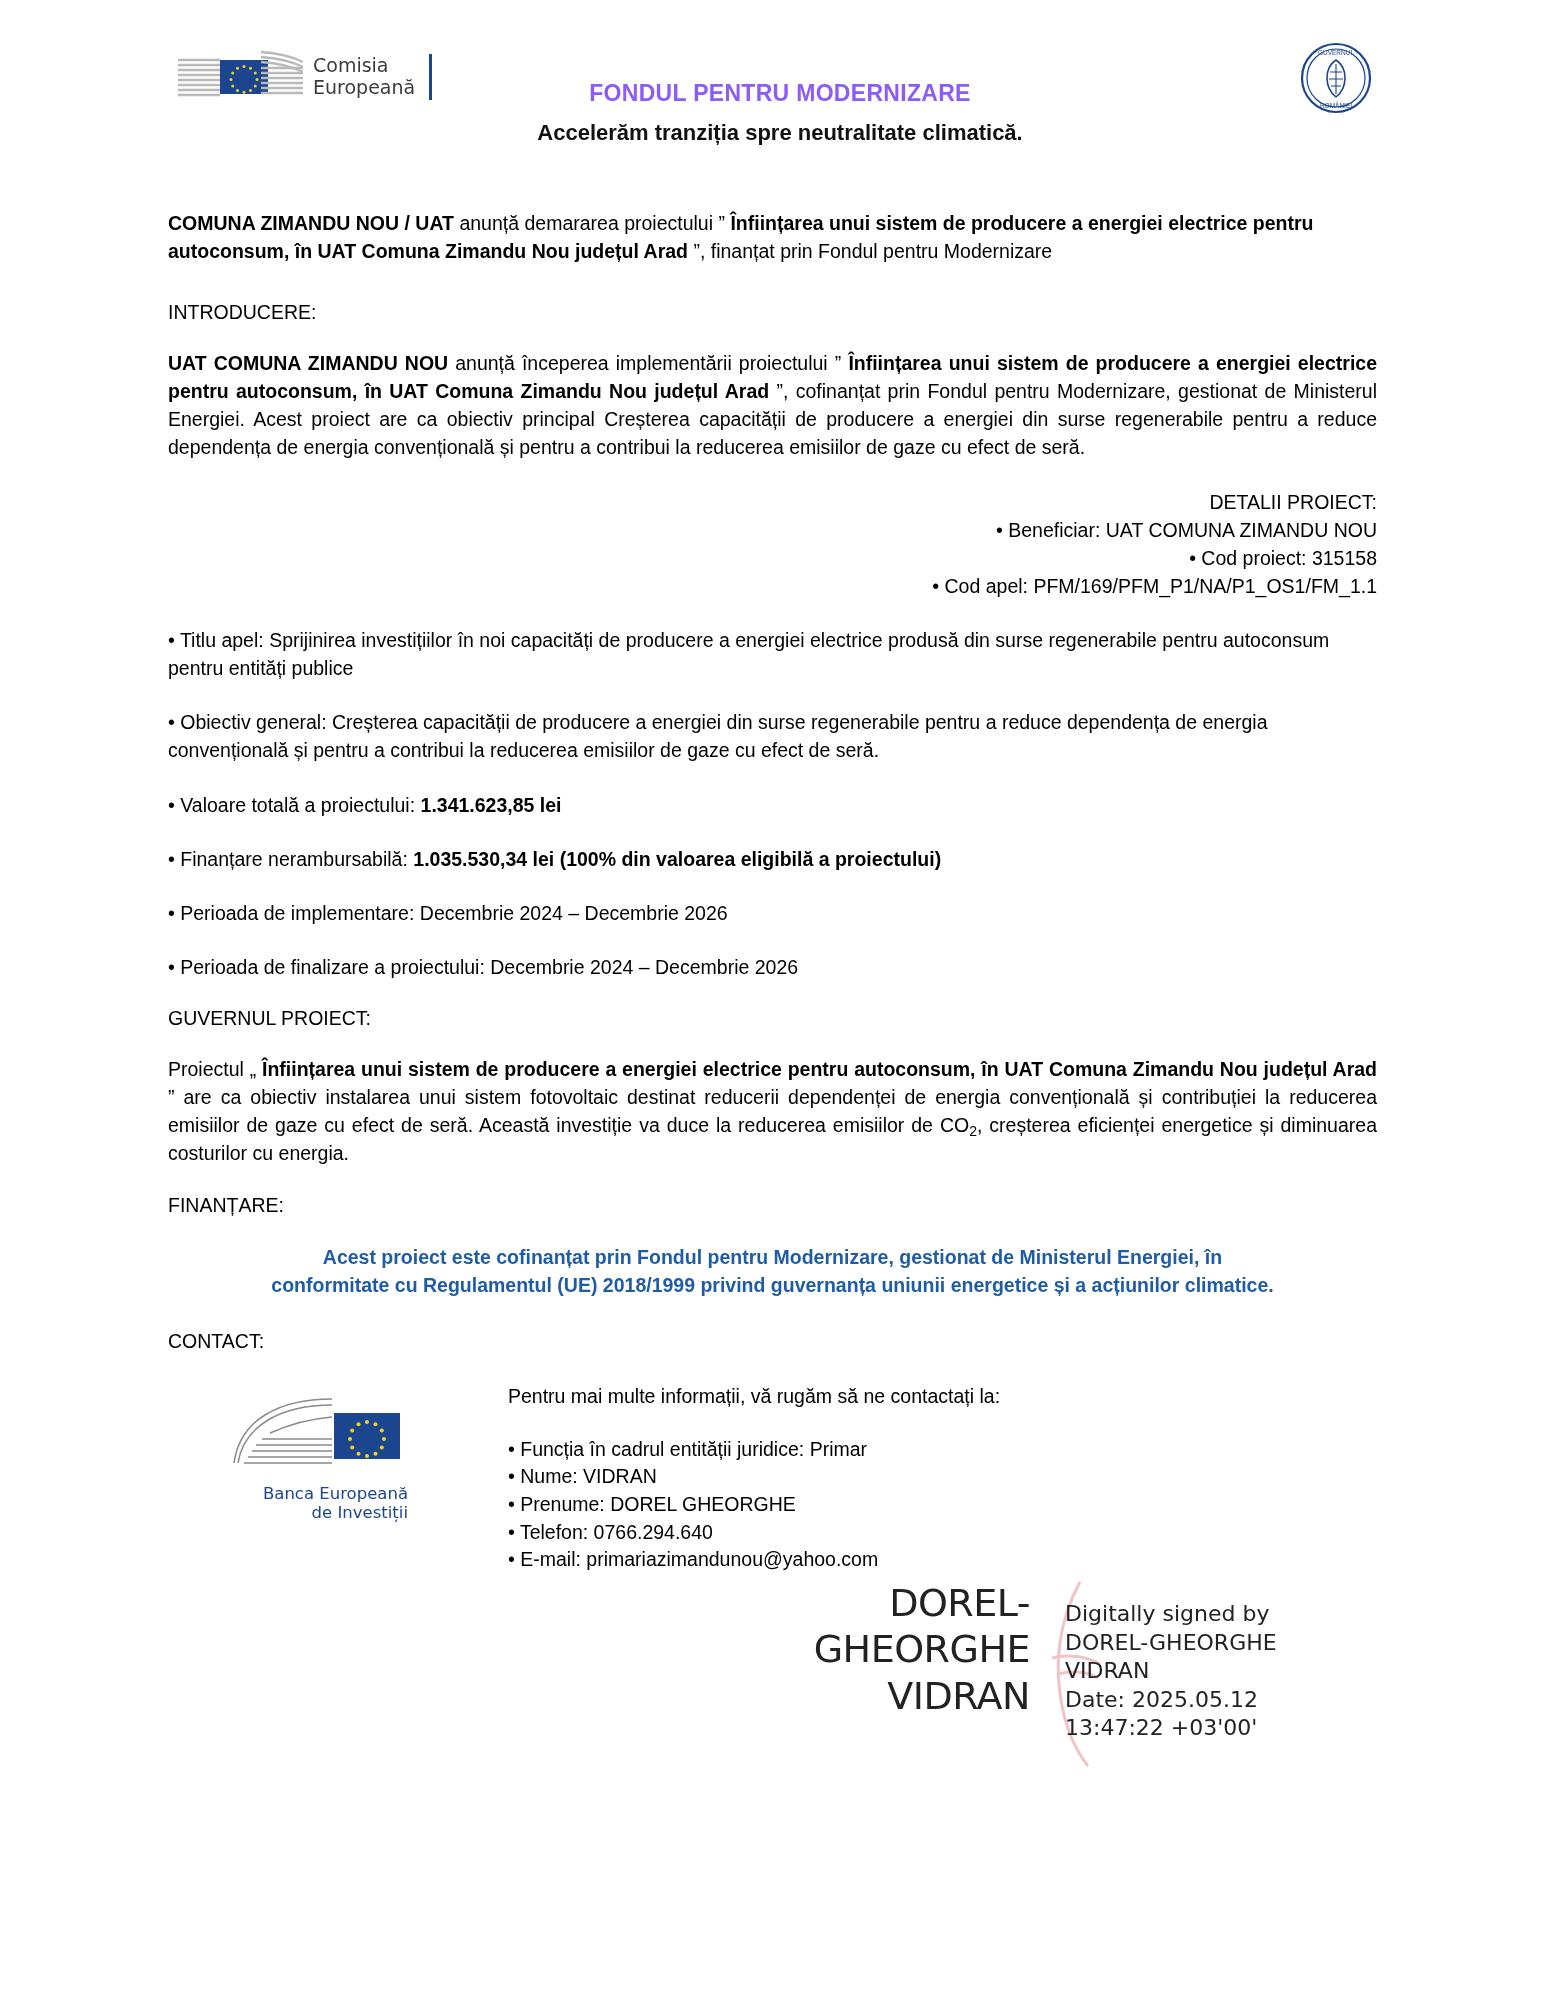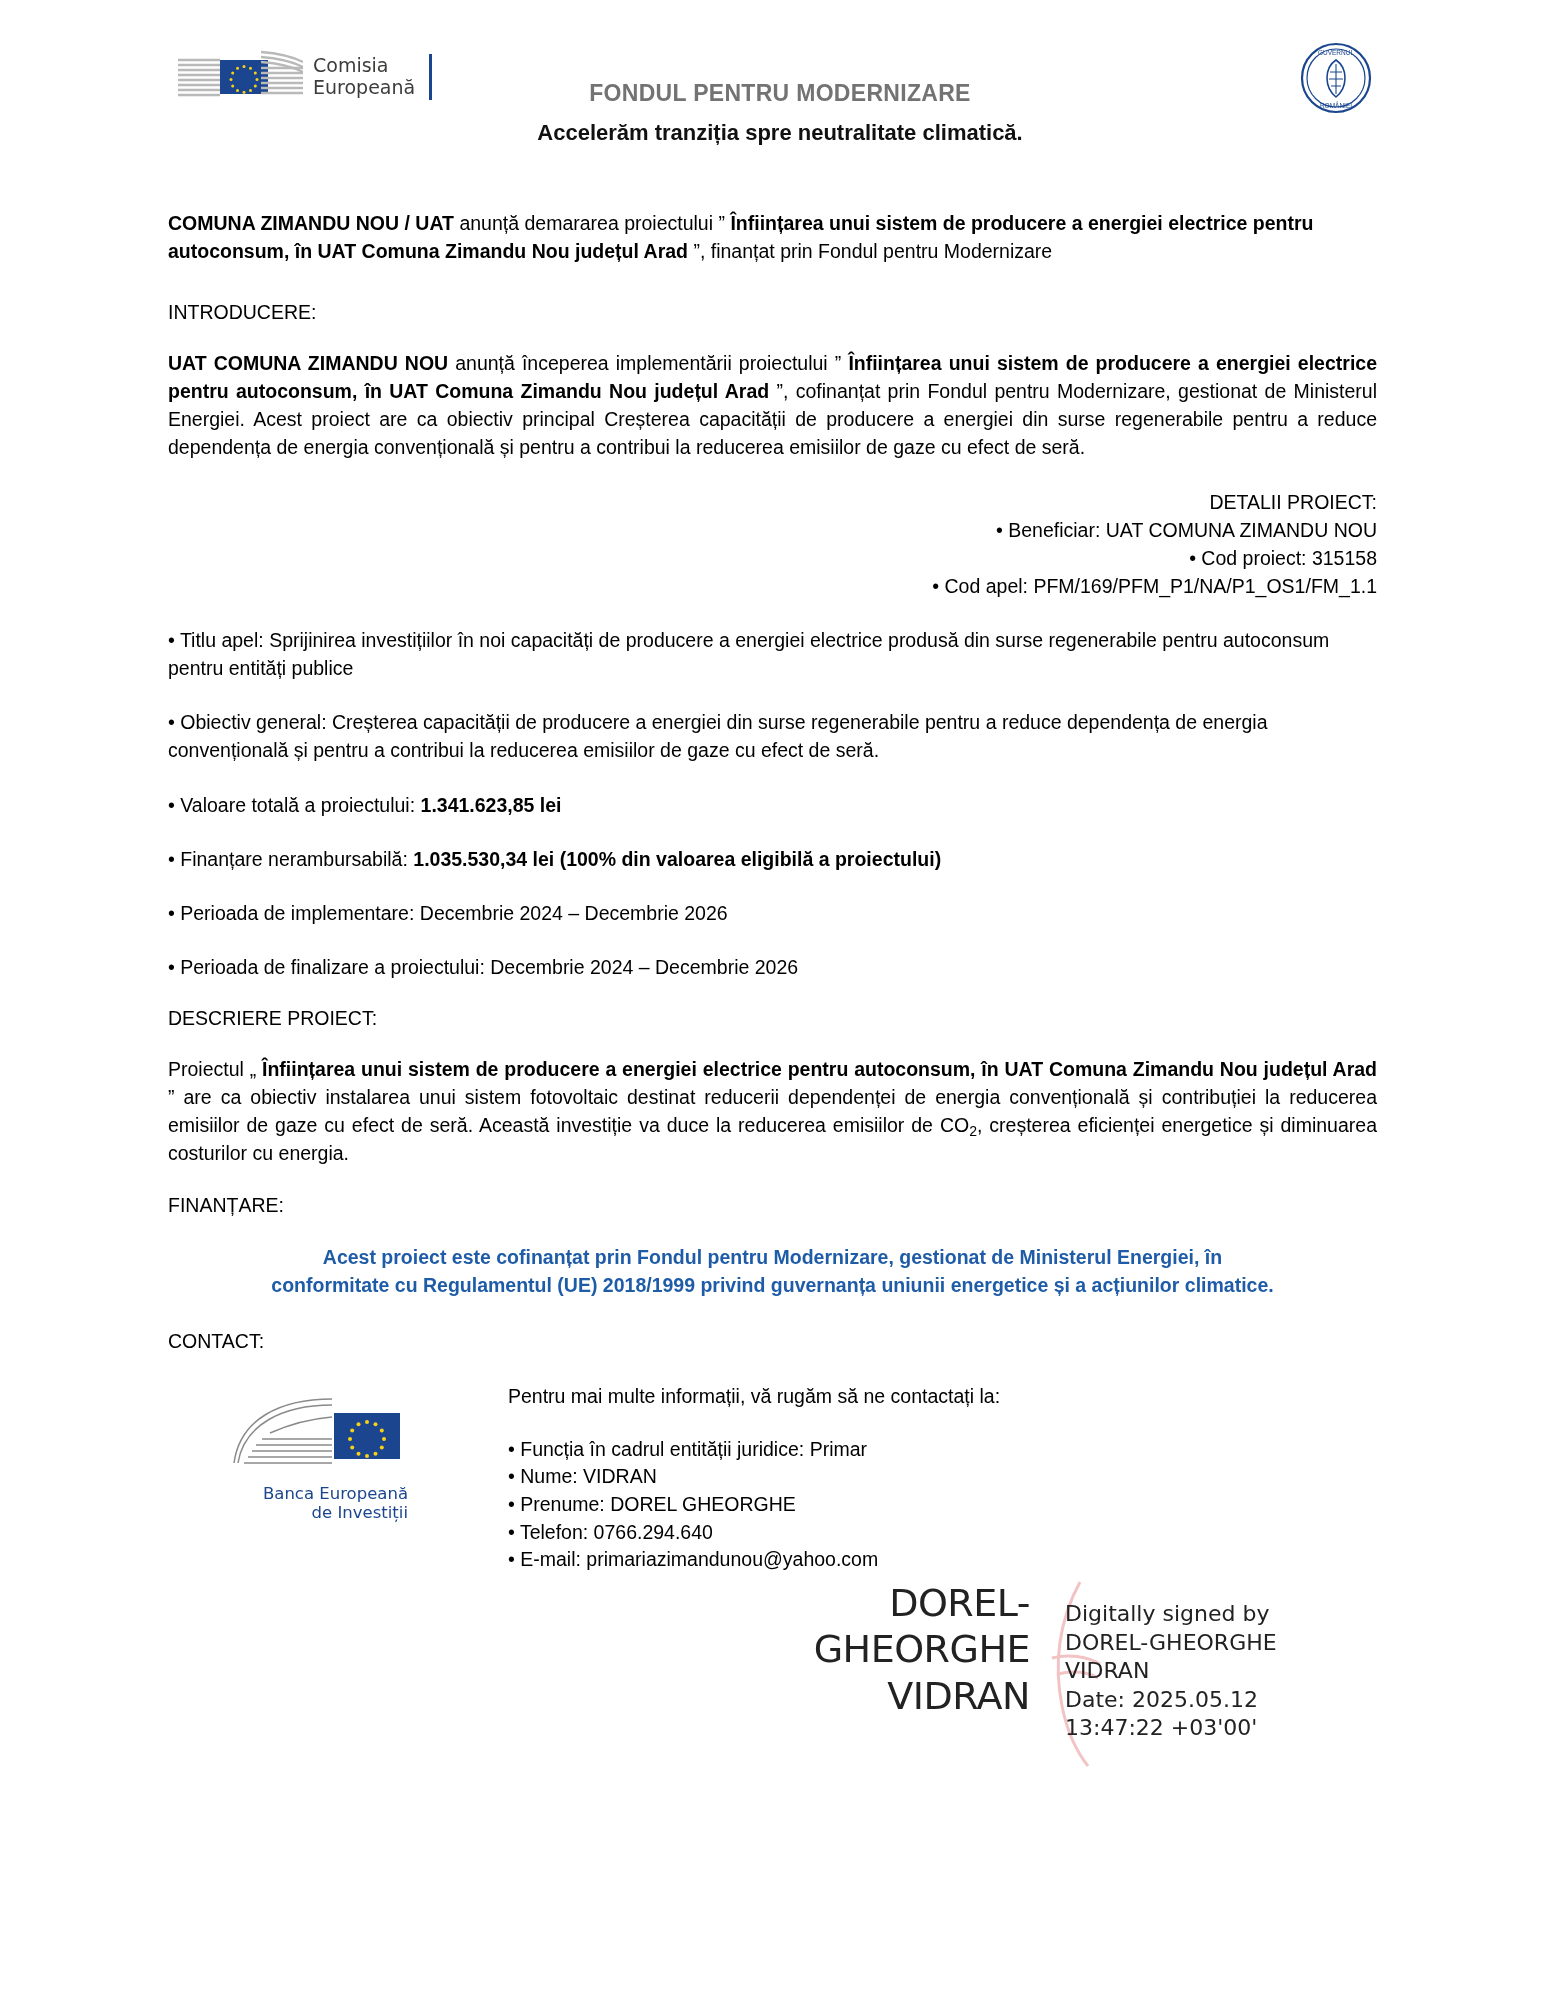--- a/index.html
+++ b/index.html
@@ -77,21 +77,21 @@
   }
 
   .header-title-wrap {
     position: absolute;
     left: 430px;
     top: 80px;
     width: 700px;
     text-align: center;
   }
   .fm-title {
-    color: #737373;
+    color: #8b5cf6;
     font-weight: bold;
     font-size: 23px;
     letter-spacing: 0.3px;
     font-family: "Liberation Sans", sans-serif;
   }
   .fm-subtitle {
     color: #111111;
     font-weight: bold;
     font-size: 22px;
     margin-top: 13px;
@@ -343,21 +343,21 @@
     <div class="blockpara">• Obiectiv general: Creșterea capacității de producere a energiei din surse regenerabile pentru a reduce dependența de energia convențională și pentru a contribui la reducerea emisiilor de gaze cu efect de seră.</div>
 
     <div class="blockpara"><span>• Valoare totală a proiectului: </span><b>1.341.623,85 lei</b></div>
 
     <div class="blockpara"><span>• Finanțare nerambursabilă: </span><b>1.035.530,34 lei (100% din valoarea eligibilă a proiectului)</b></div>
 
     <div class="blockpara">• Perioada de implementare: Decembrie 2024 – Decembrie 2026</div>
 
     <div class="blockpara">• Perioada de finalizare a proiectului: Decembrie 2024 – Decembrie 2026</div>
 
-    <div class="section-label">DESCRIERE PROIECT:</div>
+    <div class="section-label">GUVERNUL PROIECT:</div>
 
     <p class="body"><span>Proiectul „ </span><b>Înființarea unui sistem de producere a energiei electrice pentru autoconsum, în UAT Comuna Zimandu Nou județul Arad</b><span> ” are ca obiectiv instalarea unui sistem fotovoltaic destinat reducerii dependenței de energia convențională și contribuției la reducerea emisiilor de gaze cu efect de seră. Această investiție va duce la reducerea emisiilor de CO</span><span class="sub">2</span><span>, creșterea eficienței energetice și diminuarea costurilor cu energia.</span></p>
 
     <div class="section-label">FINANȚARE:</div>
 
     <div class="finantare-box">
       <div>Acest proiect este cofinanțat prin Fondul pentru Modernizare, gestionat de Ministerul Energiei, în</div>
       <div>conformitate cu Regulamentul (UE) 2018/1999 privind guvernanța uniunii energetice și a acțiunilor climatice.</div>
     </div>
 

